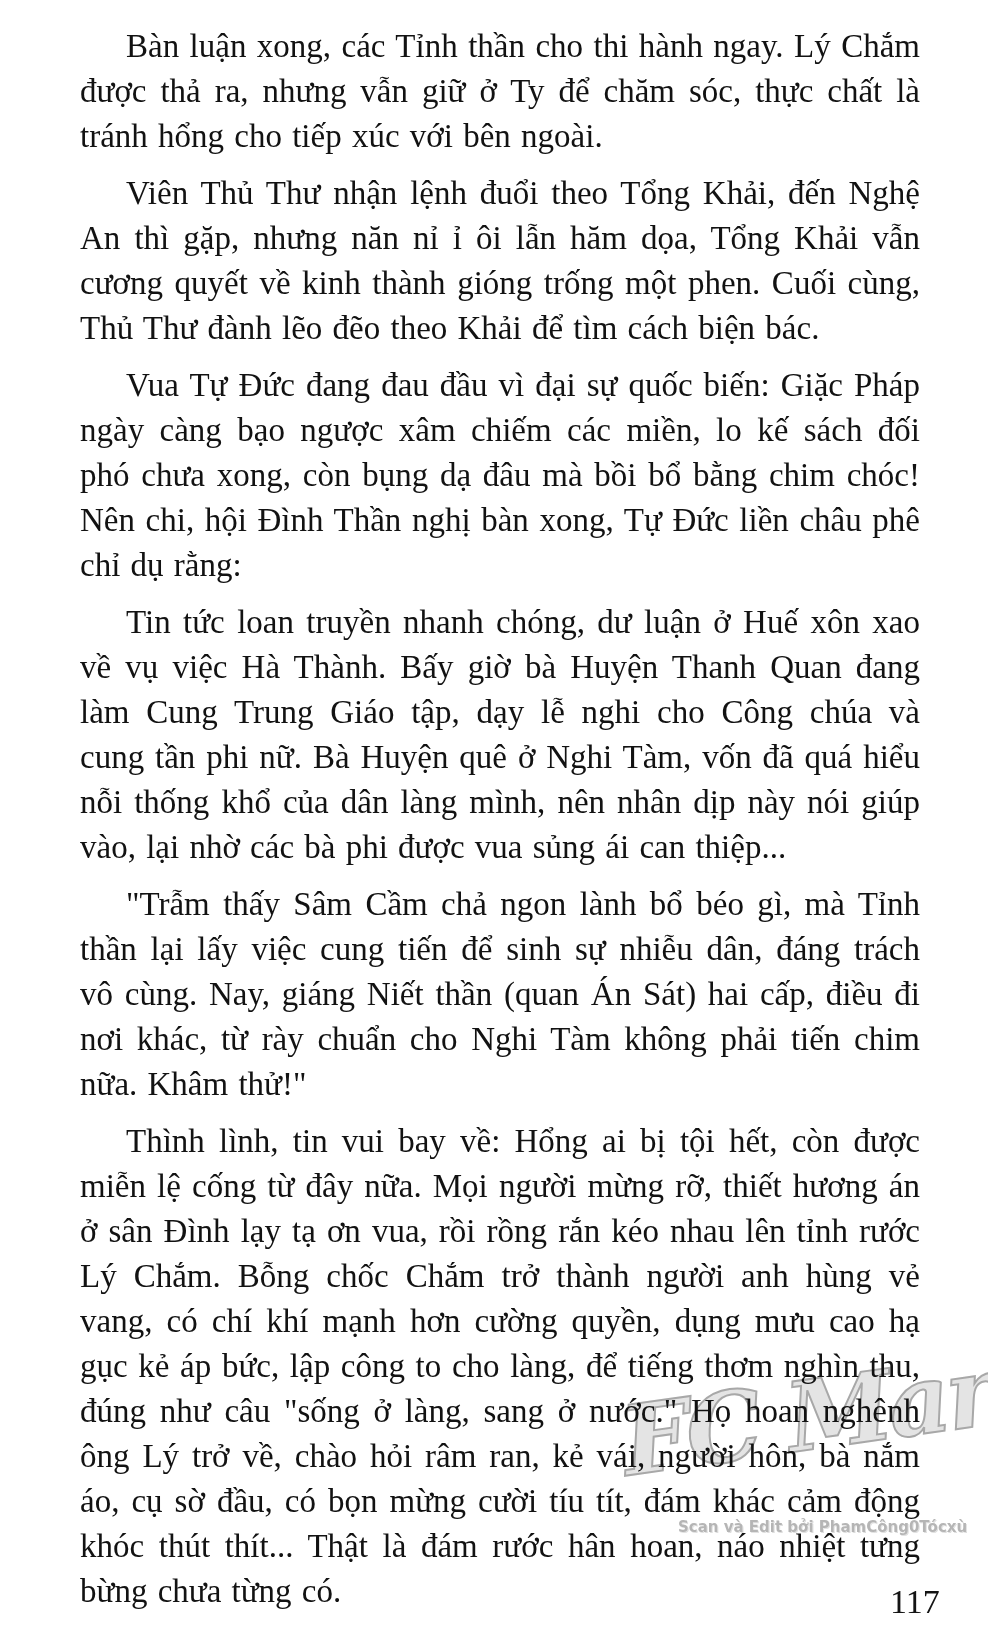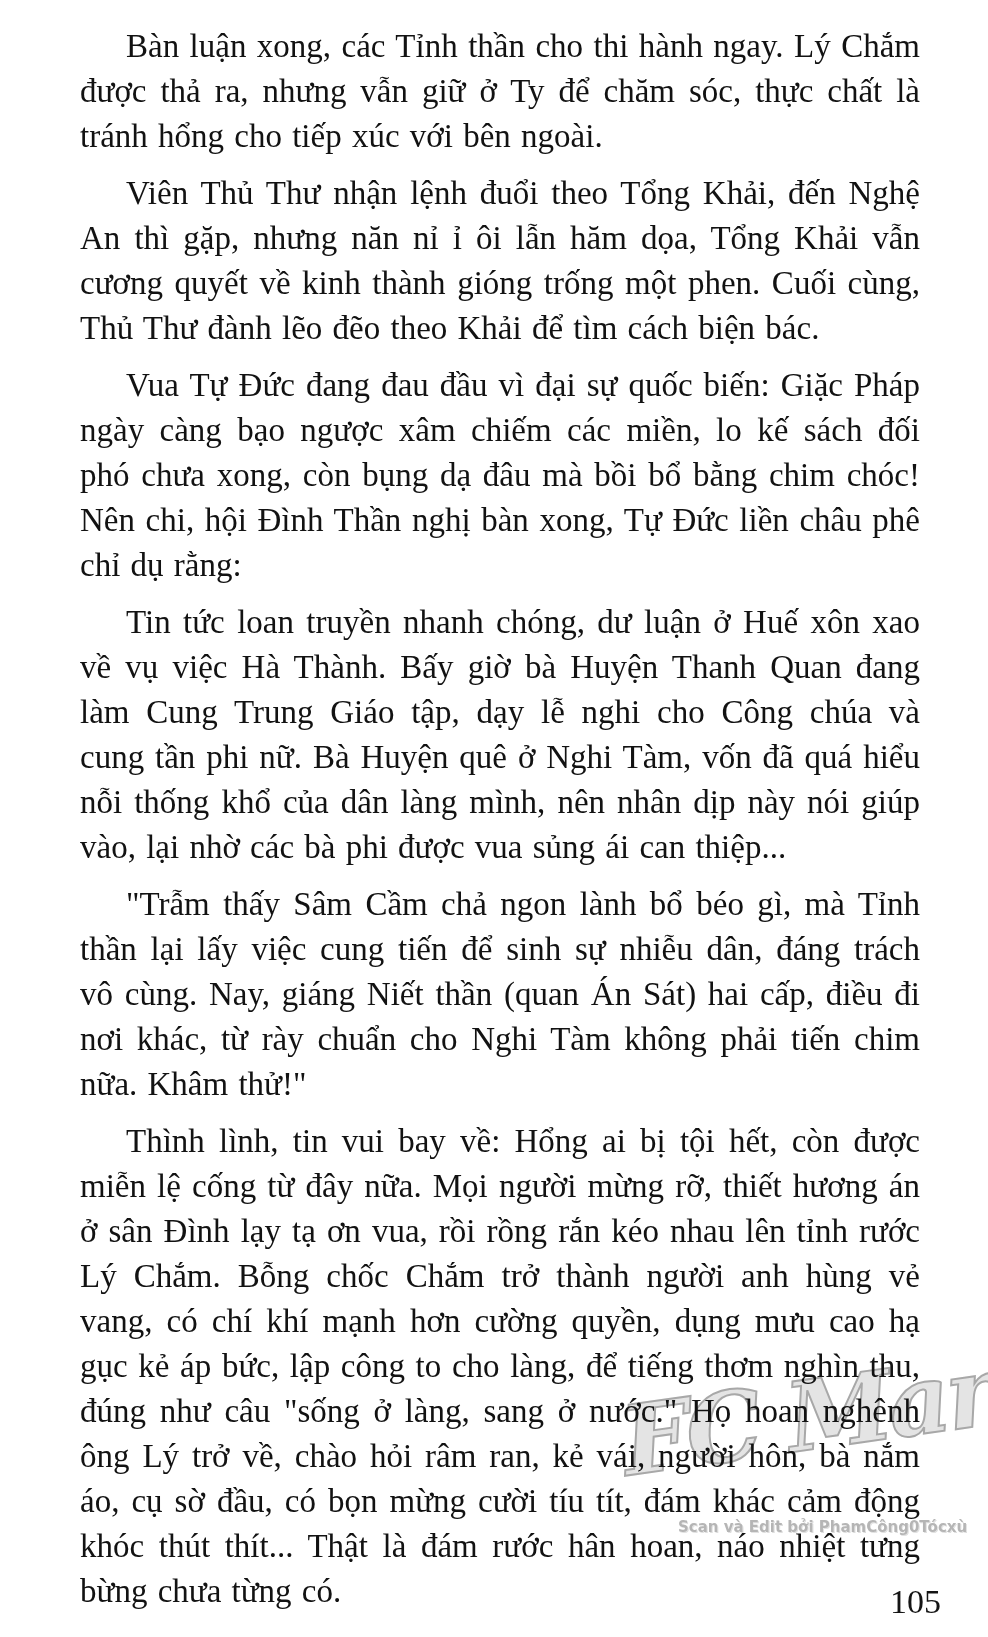--- a/index.html
+++ b/index.html
@@ -88,15 +88,15 @@
 
   <div class="text-block">
     <p>Bàn luận xong, các Tỉnh thần cho thi hành ngay. Lý Chắm được thả ra, nhưng vẫn giữ ở Ty để chăm sóc, thực chất là tránh hổng cho tiếp xúc với bên ngoài.</p>
     <p>Viên Thủ Thư nhận lệnh đuổi theo Tổng Khải, đến Nghệ An thì gặp, nhưng năn nỉ ỉ ôi lẫn hăm dọa, Tổng Khải vẫn cương quyết về kinh thành gióng trống một phen. Cuối cùng, Thủ Thư đành lẽo đẽo theo Khải để tìm cách biện bác.</p>
     <p>Vua Tự Đức đang đau đầu vì đại sự quốc biến: Giặc Pháp ngày càng bạo ngược xâm chiếm các miền, lo kế sách đối phó chưa xong, còn bụng dạ đâu mà bồi bổ bằng chim chóc! Nên chi, hội Đình Thần nghị bàn xong, Tự Đức liền châu phê chỉ dụ rằng:</p>
     <p>Tin tức loan truyền nhanh chóng, dư luận ở Huế xôn xao về vụ việc Hà Thành. Bấy giờ bà Huyện Thanh Quan đang làm Cung Trung Giáo tập, dạy lễ nghi cho Công chúa và cung tần phi nữ. Bà Huyện quê ở Nghi Tàm, vốn đã quá hiểu nỗi thống khổ của dân làng mình, nên nhân dịp này nói giúp vào, lại nhờ các bà phi được vua sủng ái can thiệp...</p>
     <p>"Trẫm thấy Sâm Cầm chả ngon lành bổ béo gì, mà Tỉnh thần lại lấy việc cung tiến để sinh sự nhiễu dân, đáng trách vô cùng. Nay, giáng Niết thần (quan Án Sát) hai cấp, điều đi nơi khác, từ rày chuẩn cho Nghi Tàm không phải tiến chim nữa. Khâm thử!"</p>
     <p>Thình lình, tin vui bay về: Hổng ai bị tội hết, còn được miễn lệ cống từ đây nữa. Mọi người mừng rỡ, thiết hương án ở sân Đình lạy tạ ơn vua, rồi rồng rắn kéo nhau lên tỉnh rước Lý Chắm. Bỗng chốc Chắm trở thành người anh hùng vẻ vang, có chí khí mạnh hơn cường quyền, dụng mưu cao hạ gục kẻ áp bức, lập công to cho làng, để tiếng thơm nghìn thu, đúng như câu "sống ở làng, sang ở nước." Họ hoan nghênh ông Lý trở về, chào hỏi râm ran, kẻ vái, người hôn, bà nắm áo, cụ sờ đầu, có bọn mừng cười tíu tít, đám khác cảm động khóc thút thít... Thật là đám rước hân hoan, náo nhiệt tưng bừng chưa từng có.</p>
   </div>
 
-  <div class="page-number">105</div>
+  <div class="page-number">117</div>
 
 </div>
 
 </body></html>

